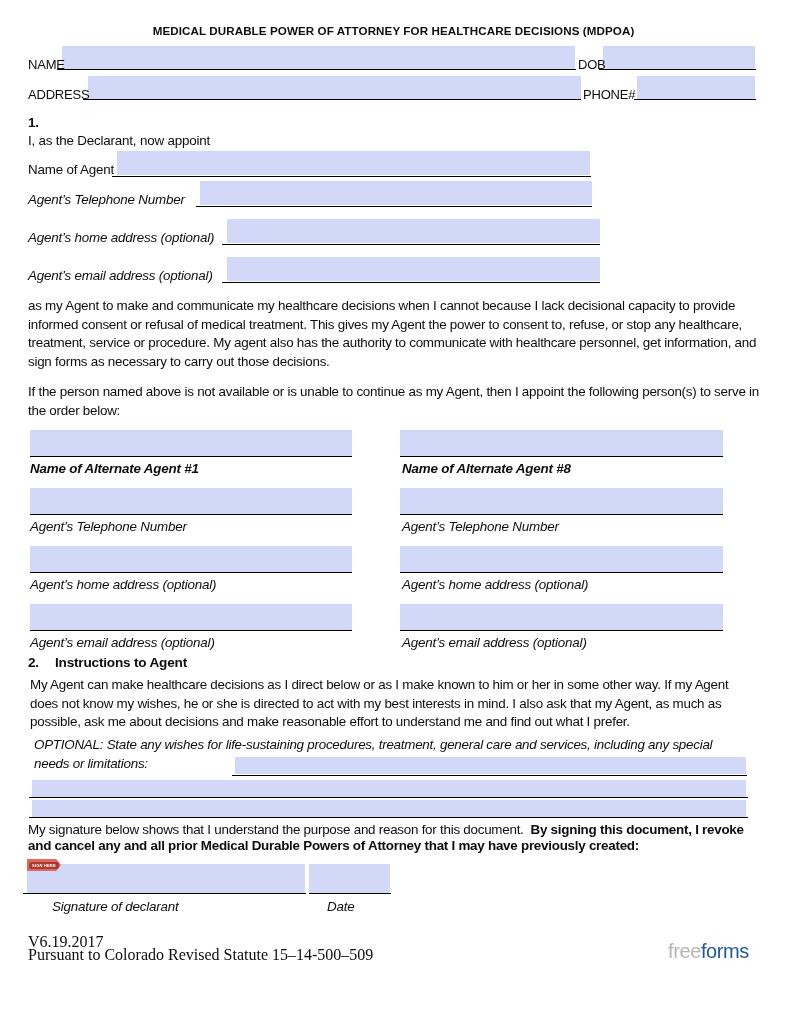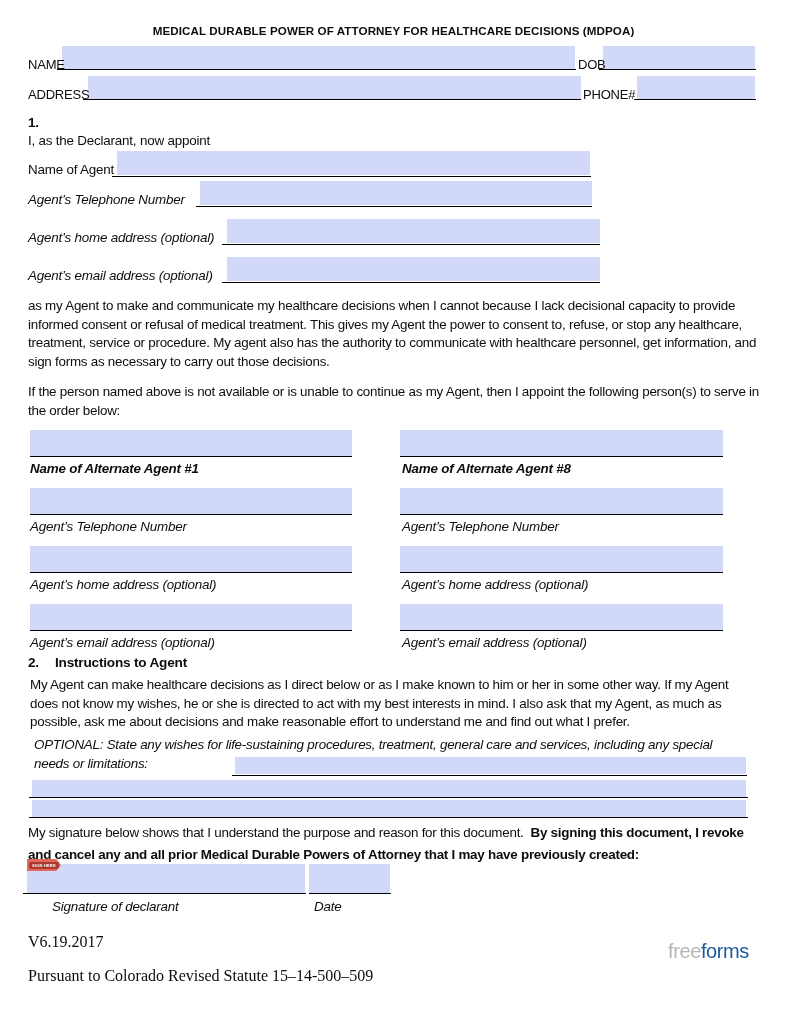--- a/index.html
+++ b/index.html
@@ -127,29 +127,29 @@
 
   <div class="abs field" style="left:235px;top:757px;width:511px;height:17px;"></div>
   <div class="abs ln" style="left:232px;top:775px;width:515px;"></div>
 
   <div class="abs field" style="left:32px;top:780px;width:714px;height:17px;"></div>
   <div class="abs ln" style="left:29px;top:797px;width:719px;"></div>
 
   <div class="abs field" style="left:32px;top:800px;width:714px;height:17px;"></div>
   <div class="abs ln" style="left:29px;top:817px;width:719px;"></div>
 
-  <div class="abs par prewrap" style="left:28px;top:822px;width:733px;line-height:22px;"><span>My signature below shows that I understand the purpose and reason for this document.  </span><span class="b">By signing this document, I revoke and cancel any and all prior Medical Durable Powers of Attorney that I may have previously created:</span></div>
+  <div class="abs par prewrap" style="left:28px;top:822px;width:733px;line-height:16px;"><span>My signature below shows that I understand the purpose and reason for this document.  </span><span class="b">By signing this document, I revoke and cancel any and all prior Medical Durable Powers of Attorney that I may have previously created:</span></div>
 
   <div class="abs tag" style="left:27px;top:859px;width:34px;height:12px;">
       <span class="tag-inner">SIGN HERE</span>
     </div>
   <div class="abs field" style="left:27px;top:864px;width:278px;height:29px;"></div>
   <div class="abs field" style="left:309px;top:864px;width:81px;height:29px;"></div>
   <div class="abs ln" style="left:23px;top:893px;width:283px;"></div>
   <div class="abs ln" style="left:309px;top:893px;width:82px;"></div>
   <div class="abs lbl2 it" style="left:52px;top:899px;">Signature of declarant</div>
-  <div class="abs lbl2 it" style="left:314px;top:899px;text-align:center;">Date</div>
+  <div class="abs lbl2 it" style="left:327px;top:899px;text-align:center;">Date</div>
 
   <div class="abs serif" style="left:28px;top:933px;">V6.19.2017</div>
-  <div class="abs serif" style="left:28px;top:967px;text-align:center;">Pursuant to Colorado Revised Statute 15–14-500–509</div>
+  <div class="abs serif" style="left:28px;top:946px;text-align:center;">Pursuant to Colorado Revised Statute 15–14-500–509</div>
   <div class="abs logo" style="left:668px;top:940px;"><span class="free">free</span><span class="forms">forms</span></div>
 
 </div>
 
 </body></html>

